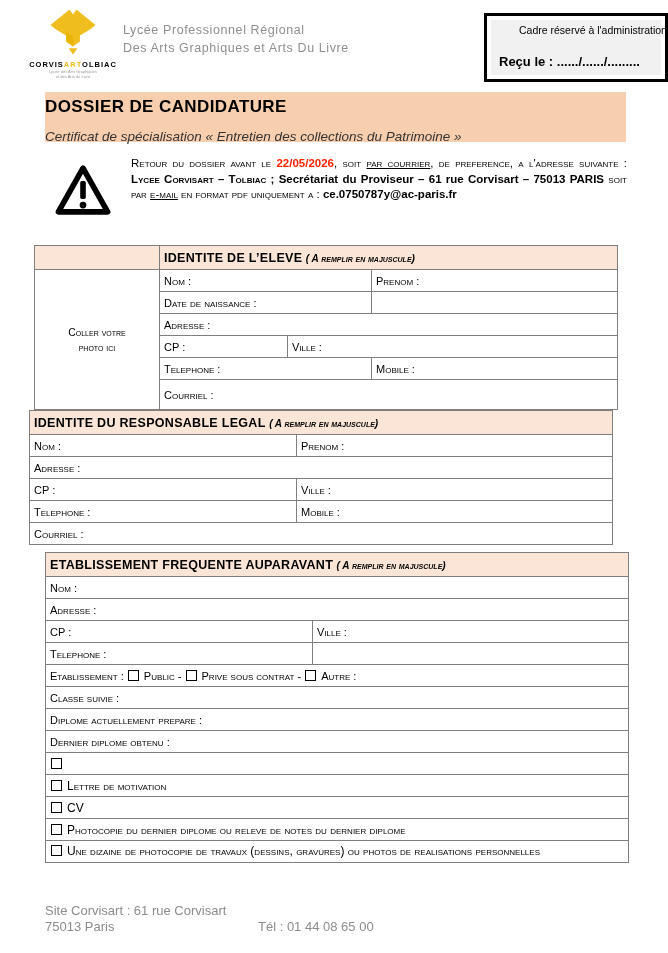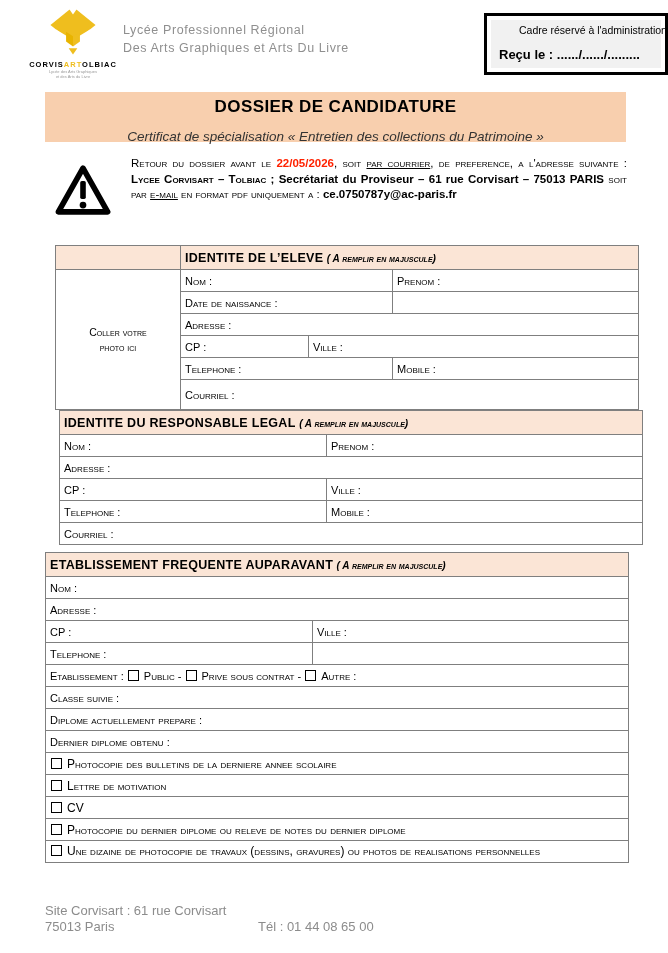--- a/index.html
+++ b/index.html
@@ -12,43 +12,43 @@
 
   
   #logo{left:22px;top:6px;width:102px;text-align:center;}
   #logo .word{font-size:7.5px;font-weight:bold;letter-spacing:1px;line-height:9px;white-space:nowrap;}
   #logo .word .yel{color:#EFBE1E;}
   #logo .tiny{font-size:4px;color:#9a9a9a;line-height:5px;}
   #school-name{left:123px;top:21px;color:#8F8F8F;font-size:12.5px;line-height:18px;letter-spacing:0.6px;}
   #admin-box{left:484px;top:13px;width:170px;border:3px solid #000;background:#fff;padding:4px;}
   #admin-box .inner{background:#f1f1f1;padding:4px 8px 6px 8px;}
   #admin-box .l1{font-size:10.5px;text-align:right;white-space:nowrap;margin-left:20px;}
-  #admin-box .l2{font-size:13px;font-weight:bold;margin-top:11px;white-space:nowrap;}
-
-  
-  #banner{left:45px;top:92px;width:581px;height:50px;background:#F8CFAE;text-align:center;}
+  #admin-box .l2{font-size:13px;font-weight:bold;margin-top:18px;white-space:nowrap;}
+
+  
+  #banner{left:45px;top:92px;width:581px;height:50px;background:#F8CFAE;text-align:left;}
   #banner .t{font-size:17px;font-weight:bold;letter-spacing:0.4px;padding-top:5px;}
   #banner .st{font-size:13.5px;font-style:italic;color:#333;margin-top:12px;}
 
   
   #notice{left:45px;top:156px;width:582px;}
   #notice .icon{position:absolute;left:10px;top:8px;}
   #notice .txt{margin-left:86px;width:496px;font-size:11.5px;line-height:15.5px;text-align:justify;}
   #notice .red{color:#FF2200;font-weight:bold;}
   #notice .u{text-decoration:underline;}
   #notice .b{font-weight:bold;}
   #notice .nocaps{font-variant:normal;}
 
   
   table{border-collapse:collapse;table-layout:fixed;width:583px;}
   td{border:1px solid #7F7F7F;padding:1px 4px;vertical-align:middle;font-size:11px;height:19px;overflow:hidden;}
   td.hdr{background:#FBE5D6;font-weight:bold;font-size:12.5px;height:21px;}
   td.hdr .ttl{letter-spacing:0.3px;}
   td.hdr .note{font-style:italic;font-size:10px;}
-  #t1{left:55px;top:245px;} #t2{left:59px;top:410px;} #t3{left:45px;top:552px;} #t4{left:45px;top:752px;}
+  #t1{left:34px;top:245px;} #t2{left:29px;top:410px;} #t3{left:45px;top:552px;} #t4{left:45px;top:752px;}
   td.photo{text-align:center;font-size:10.5px;line-height:15px;}
   td.tall{height:27px;}
   .cb{display:inline-block;width:9px;height:9px;border:1.5px solid #000;margin:0 5px 0 1px;vertical-align:-1px;background:#fff;}
   #t4 td{font-size:12px;}
   td.wrap{height:auto;line-height:17px;padding:2px 4px;}
 
   
   #footer{left:45px;top:903px;color:#8C8C8C;font-size:13px;line-height:16px;}
   #footer .site{display:inline-block;width:213px;}
 </style>
@@ -205,21 +205,21 @@
       </tr>
 </tbody>
   </table>
 
 <table id="t4" class="abs">
   <colgroup>
       <col style="width:583px">
     </colgroup>
   <tbody>
   <tr>
-        <td class="sc"><span class="cb"></span><span>Photocopie des bulletins de la derniere annee scolaire</span></td>
+        <td class="sc"><span class="cb"></span></td>
       </tr>
   <tr>
         <td class="sc"><span class="cb"></span><span>Lettre de motivation</span></td>
       </tr>
   <tr>
         <td class="sc"><span class="cb"></span><span>CV</span></td>
       </tr>
   <tr>
         <td class="sc"><span class="cb"></span><span>Photocopie du dernier diplome ou releve de notes du dernier diplome</span></td>
       </tr>

